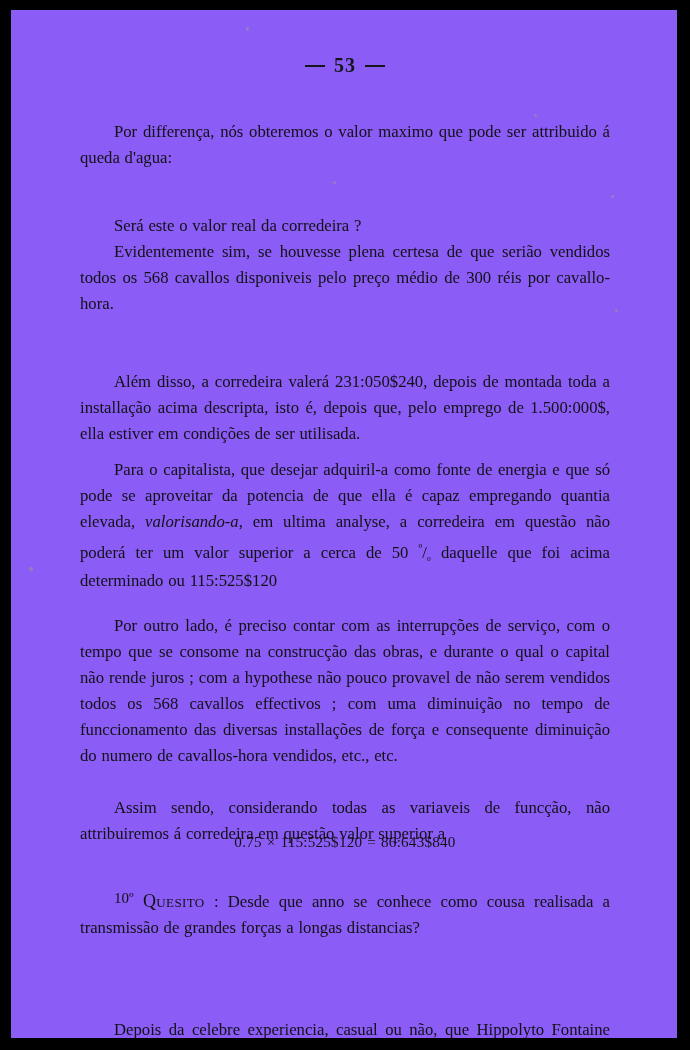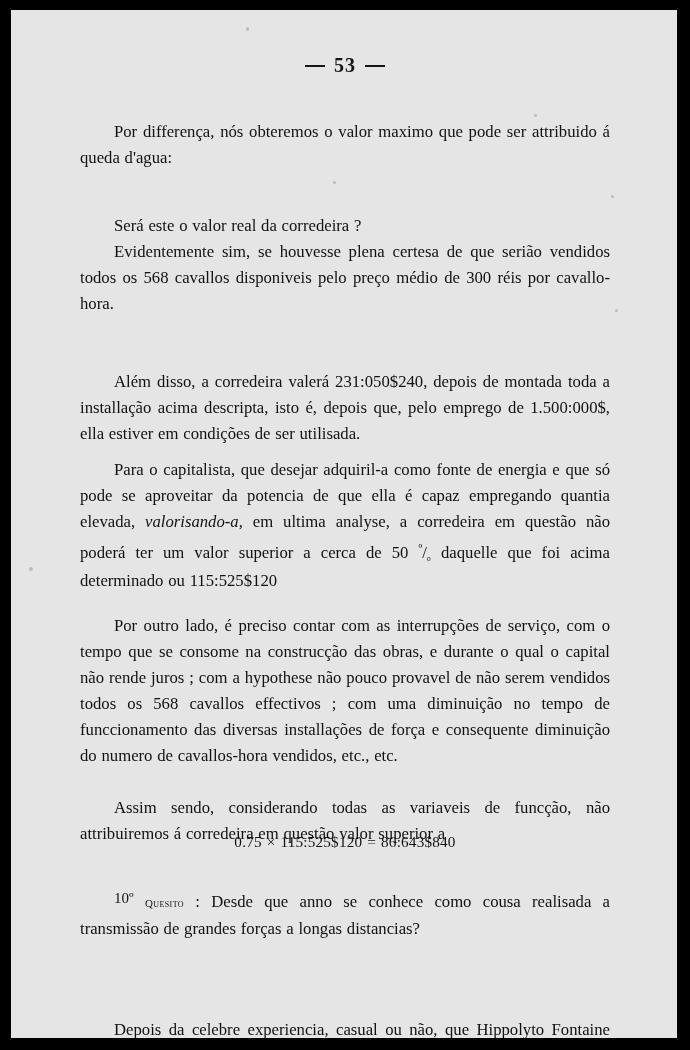--- a/index.html
+++ b/index.html
@@ -22,21 +22,21 @@
     background: #000000;
     box-sizing: border-box;
   }
 
   #page-sheet {
     position: absolute;
     left: 11px;
     top: 10px;
     width: 666px;
     height: 1028px;
-    background: #e5e5e5;
+    background: #8b5cf6;
     box-sizing: border-box;
     overflow: hidden;
   }
 
   
   .speck {
     position: absolute;
     background: #9a9a96;
     border-radius: 50%;
     opacity: .55;
@@ -90,21 +90,21 @@
     font-size: 15.2px;
     line-height: 24px;
     color: #111114;
     letter-spacing: .2px;
   }
   .equation .op { margin: 0 5px; }
 
   .ital { font-style: italic; }
   .smallcaps {
     font-variant: small-caps;
-    font-size: 11px;
+    font-size: 18px;
     letter-spacing: .4px;
   }
   .ordinal { font-size: 15px; vertical-align: 4px; }
 
   .pct { white-space: nowrap; }
   .pct sup { font-size: .72em; vertical-align: .52em; }
   .pct sub { font-size: .72em; vertical-align: -.12em; }
 </style>
 </head>
 <body>

